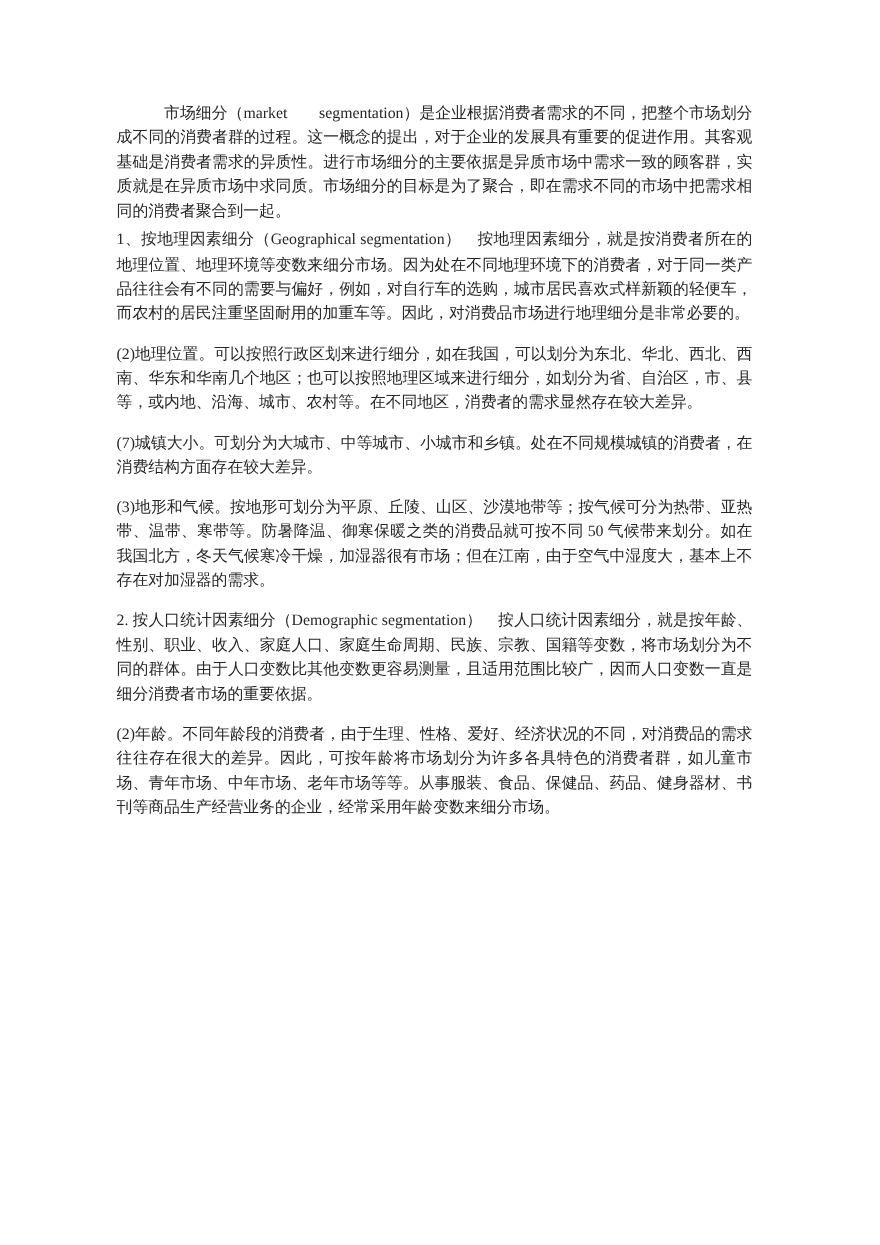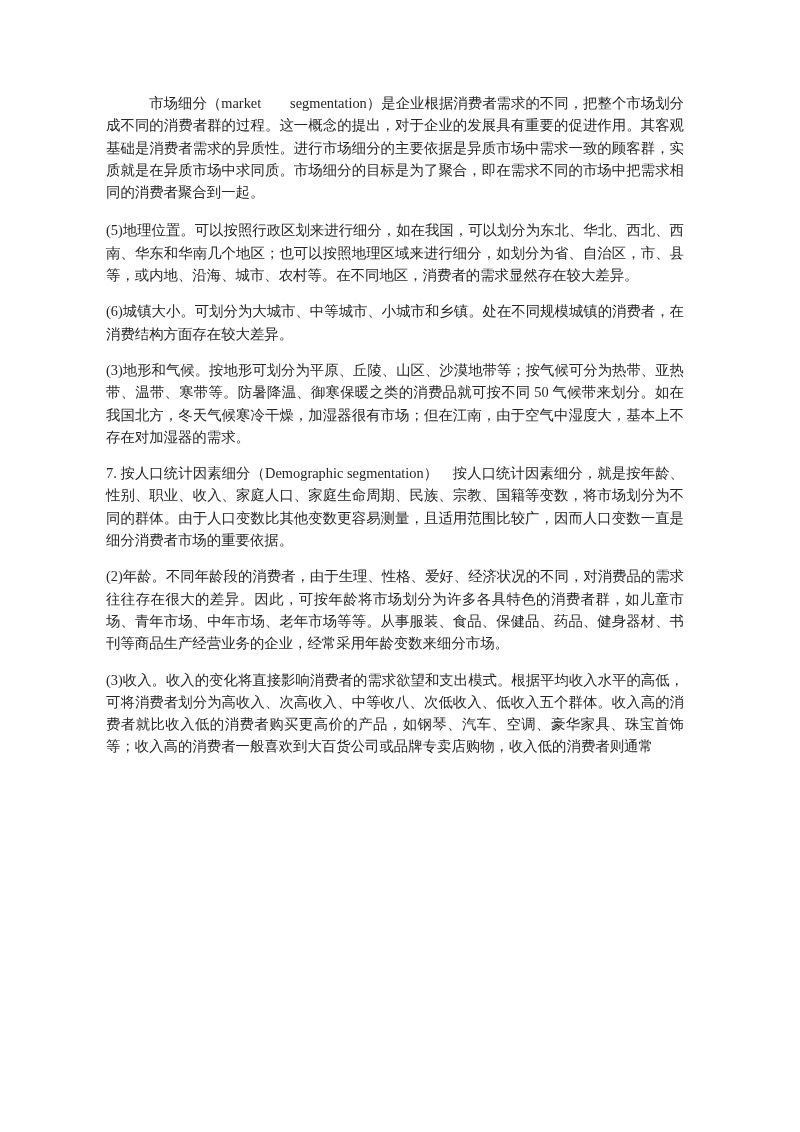--- a/index.html
+++ b/index.html
@@ -22,30 +22,30 @@
     font-family: "Liberation Serif", "DejaVu Serif", serif;
     font-size: 14.4px;
     line-height: 22.3px;
     text-align: justify;
   }
   .page p {
     margin: 0 0 14px 0;
     padding: 0;
   }
   .page p.tight {
-    margin-bottom: 16px;
+    margin-bottom: 4px;
   }
   .page p.indent {
     text-indent: 3em;
   }
 </style>
 </head>
 <body>
 
 <div class="page">
   <p class="indent tight">市场细分（market　　segmentation）是企业根据消费者需求的不同，把整个市场划分成不同的消费者群的过程。这一概念的提出，对于企业的发展具有重要的促进作用。其客观基础是消费者需求的异质性。进行市场细分的主要依据是异质市场中需求一致的顾客群，实质就是在异质市场中求同质。市场细分的目标是为了聚合，即在需求不同的市场中把需求相同的消费者聚合到一起。</p>
-  <p>(5)地理位置。可以按照行政区划来进行细分，如在我国，可以划分为东北、华北、西北、西南、华东和华南几个地区；也可以按照地理区域来进行细分，如划分为省、自治区，市、县等，或内地、沿海、城市、农村等。在不同地区，消费者的需求显然存在较大差异。</p>
-  <p>(6)城镇大小。可划分为大城市、中等城市、小城市和乡镇。处在不同规模城镇的消费者，在消费结构方面存在较大差异。</p>
+  <p>1、按地理因素细分（Geographical segmentation）　按地理因素细分，就是按消费者所在的地理位置、地理环境等变数来细分市场。因为处在不同地理环境下的消费者，对于同一类产品往往会有不同的需要与偏好，例如，对自行车的选购，城市居民喜欢式样新颖的轻便车，而农村的居民注重坚固耐用的加重车等。因此，对消费品市场进行地理细分是非常必要的。</p>
+  <p>(2)地理位置。可以按照行政区划来进行细分，如在我国，可以划分为东北、华北、西北、西南、华东和华南几个地区；也可以按照地理区域来进行细分，如划分为省、自治区，市、县等，或内地、沿海、城市、农村等。在不同地区，消费者的需求显然存在较大差异。</p>
+  <p>(7)城镇大小。可划分为大城市、中等城市、小城市和乡镇。处在不同规模城镇的消费者，在消费结构方面存在较大差异。</p>
   <p>(3)地形和气候。按地形可划分为平原、丘陵、山区、沙漠地带等；按气候可分为热带、亚热带、温带、寒带等。防暑降温、御寒保暖之类的消费品就可按不同 50 气候带来划分。如在我国北方，冬天气候寒冷干燥，加湿器很有市场；但在江南，由于空气中湿度大，基本上不存在对加湿器的需求。</p>
-  <p>7. 按人口统计因素细分（Demographic segmentation）　按人口统计因素细分，就是按年龄、性别、职业、收入、家庭人口、家庭生命周期、民族、宗教、国籍等变数，将市场划分为不同的群体。由于人口变数比其他变数更容易测量，且适用范围比较广，因而人口变数一直是细分消费者市场的重要依据。</p>
+  <p>2. 按人口统计因素细分（Demographic segmentation）　按人口统计因素细分，就是按年龄、性别、职业、收入、家庭人口、家庭生命周期、民族、宗教、国籍等变数，将市场划分为不同的群体。由于人口变数比其他变数更容易测量，且适用范围比较广，因而人口变数一直是细分消费者市场的重要依据。</p>
   <p>(2)年龄。不同年龄段的消费者，由于生理、性格、爱好、经济状况的不同，对消费品的需求往往存在很大的差异。因此，可按年龄将市场划分为许多各具特色的消费者群，如儿童市场、青年市场、中年市场、老年市场等等。从事服装、食品、保健品、药品、健身器材、书刊等商品生产经营业务的企业，经常采用年龄变数来细分市场。</p>
-  <p>(3)收入。收入的变化将直接影响消费者的需求欲望和支出模式。根据平均收入水平的高低，可将消费者划分为高收入、次高收入、中等收八、次低收入、低收入五个群体。收入高的消费者就比收入低的消费者购买更高价的产品，如钢琴、汽车、空调、豪华家具、珠宝首饰等；收入高的消费者一般喜欢到大百货公司或品牌专卖店购物，收入低的消费者则通常</p>
 </div>
 
 </body></html>

